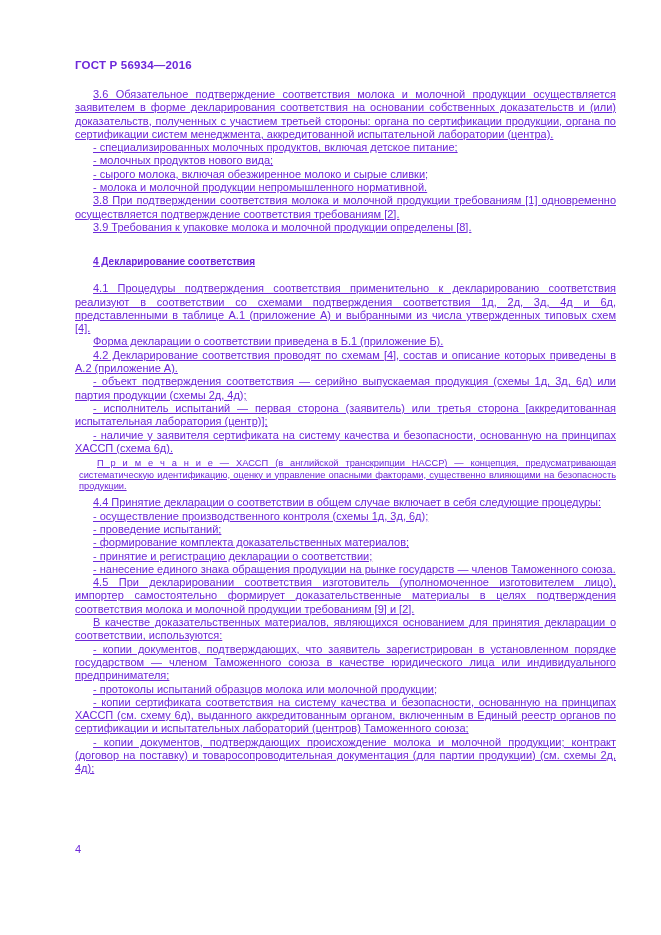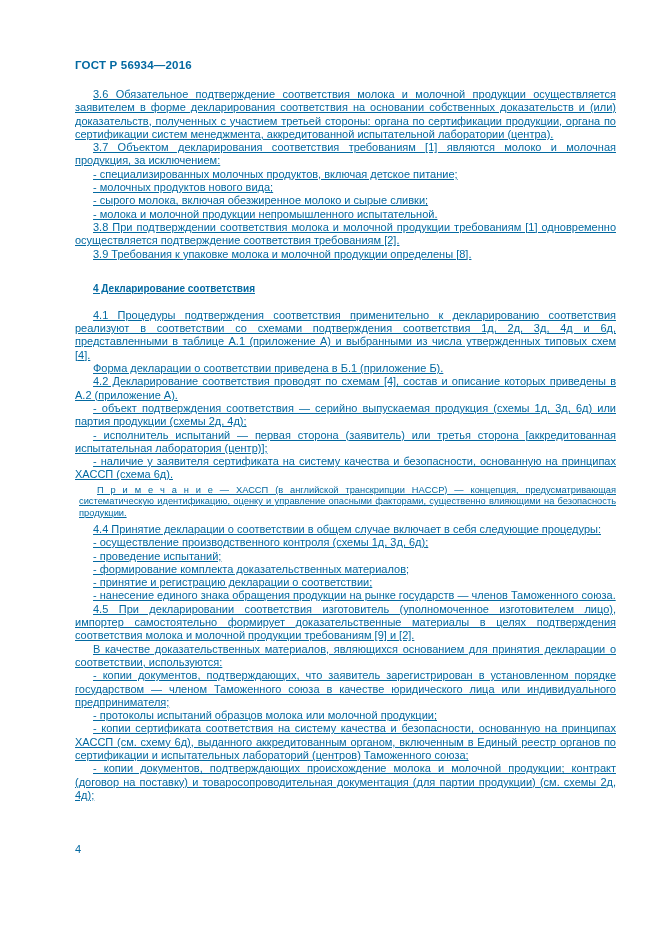--- a/index.html
+++ b/index.html
@@ -7,21 +7,21 @@
     padding: 0;
     background: #ffffff;
   }
   .page {
     position: relative;
     width: 661px;
     height: 935px;
     background: #ffffff;
     overflow: hidden;
     font-family: "Liberation Sans", sans-serif;
-    color: #0369a1;
+    color: #6d28d9;
   }
   .doc-header {
     position: absolute;
     top: 59px;
     left: 75px;
     font-size: 11.5px;
     font-weight: bold;
     letter-spacing: 0.2px;
   }
   .doc-body {
@@ -60,25 +60,24 @@
   }
 </style>
 </head>
 <body>
 
 <div class="page">
   <div class="doc-header">ГОСТ Р 56934—2016</div>
 
   <main class="doc-body">
       <p class="body-text">3.6 Обязательное подтверждение соответствия молока и молочной продукции осуществляется заявителем в форме декларирования соответствия на основании собственных доказательств и (или) доказательств, полученных с участием третьей стороны: органа по сертификации продукции, органа по сертификации систем менеджмента, аккредитованной испытательной лаборатории (центра).</p>
-      <p class="body-text">3.7 Объектом декларирования соответствия требованиям [1] являются молоко и молочная продукция, за исключением:</p>
       <p class="body-text list-item">- специализированных молочных продуктов, включая детское питание;</p>
       <p class="body-text list-item">- молочных продуктов нового вида;</p>
       <p class="body-text list-item">- сырого молока, включая обезжиренное молоко и сырые сливки;</p>
-      <p class="body-text list-item">- молока и молочной продукции непромышленного испытательной.</p>
+      <p class="body-text list-item">- молока и молочной продукции непромышленного нормативной.</p>
       <p class="body-text">3.8 При подтверждении соответствия молока и молочной продукции требованиям [1] одновременно осуществляется подтверждение соответствия требованиям [2].</p>
       <p class="body-text">3.9 Требования к упаковке молока и молочной продукции определены [8].</p>
       <h2 class="section-heading">4 Декларирование соответствия</h2>
       <p class="body-text">4.1 Процедуры подтверждения соответствия применительно к декларированию соответствия реализуют в соответствии со схемами подтверждения соответствия 1д, 2д, 3д, 4д и 6д, представленными в таблице А.1 (приложение А) и выбранными из числа утвержденных типовых схем [4].</p>
       <p class="body-text">Форма декларации о соответствии приведена в Б.1 (приложение Б).</p>
       <p class="body-text">4.2 Декларирование соответствия проводят по схемам [4], состав и описание которых приведены в А.2 (приложение А).</p>
       <p class="body-text list-item">- объект подтверждения соответствия — серийно выпускаемая продукция (схемы 1д, 3д, 6д) или партия продукции (схемы 2д, 4д);</p>
       <p class="body-text list-item">- исполнитель испытаний — первая сторона (заявитель) или третья сторона [аккредитованная испытательная лаборатория (центр)];</p>
       <p class="body-text list-item">- наличие у заявителя сертификата на систему качества и безопасности, основанную на принципах ХАССП (схема 6д).</p>
       <p class="note-text">П р и м е ч а н и е  —  ХАССП (в английской транскрипции HACCP) — концепция, предусматривающая систематическую идентификацию, оценку и управление опасными факторами, существенно влияющими на безопасность продукции.</p>

